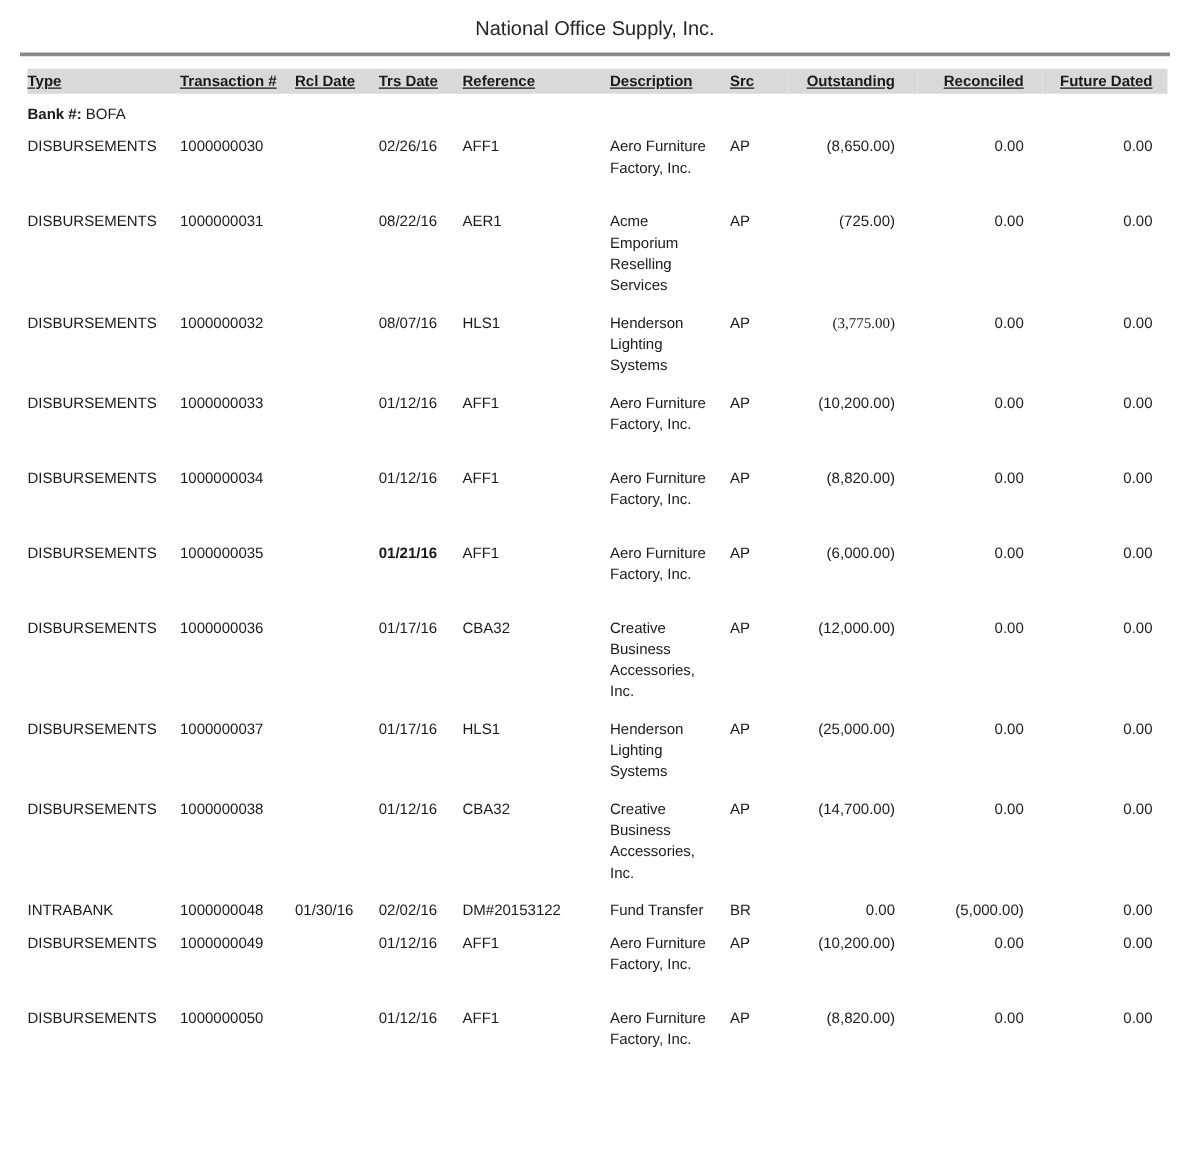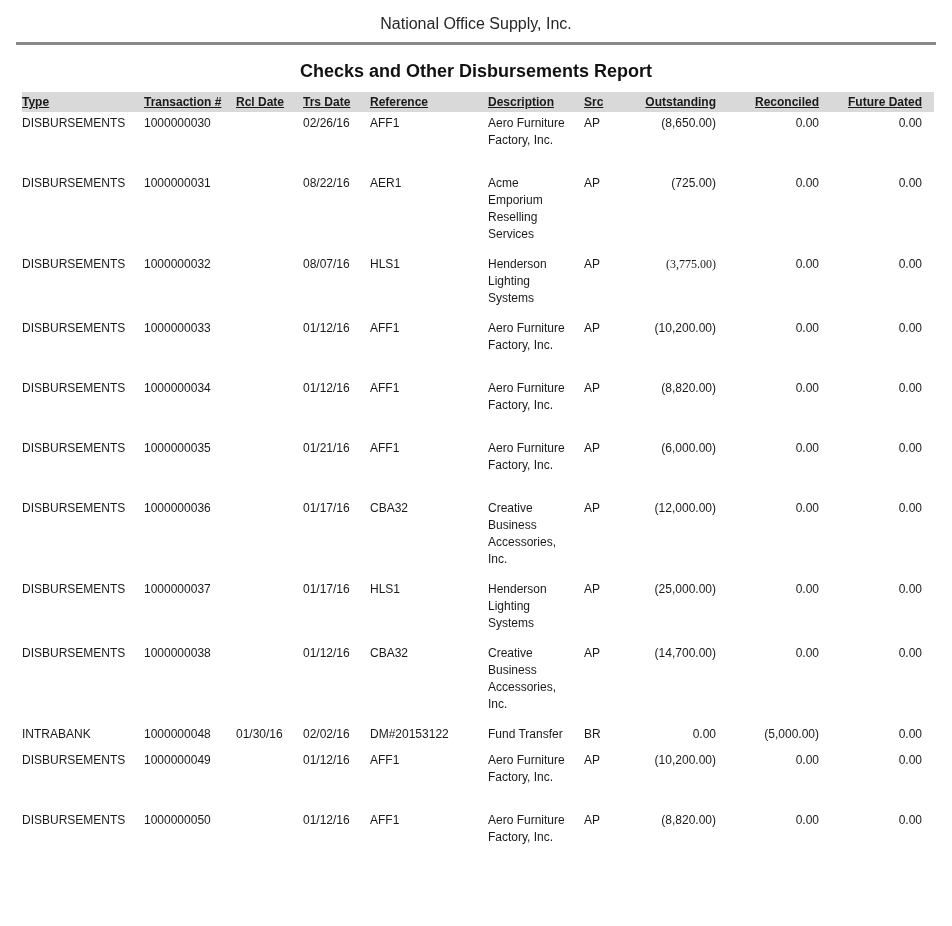--- a/index.html
+++ b/index.html
@@ -85,39 +85,41 @@
     font-size: 12px;
   }
   .bank-cell .b { font-weight: bold; }
 </style>
 </head>
 <body>
 
 <div class="page">
   <div class="company">National Office Supply, Inc.</div>
   <div class="double-rule"></div>
-  <div class="section-title">Checks and Other Disbursements Report</div>
 
   <table class="report-table">
     <thead>
       <tr>
           <th class="c-type"><span class="hdr-text">Type</span></th>
           <th class="c-transaction"><span class="hdr-text">Transaction #</span></th>
           <th class="c-rcl_date"><span class="hdr-text">Rcl Date</span></th>
           <th class="c-trs_date"><span class="hdr-text">Trs Date</span></th>
           <th class="c-reference"><span class="hdr-text">Reference</span></th>
           <th class="c-description"><span class="hdr-text">Description</span></th>
           <th class="c-src"><span class="hdr-text">Src</span></th>
           <th class="c-outstanding"><span class="hdr-text">Outstanding</span></th>
           <th class="c-reconciled"><span class="hdr-text">Reconciled</span></th>
           <th class="c-future_dated"><span class="hdr-text">Future Dated</span></th>
         </tr>
     </thead>
     <tbody>
         <tr>
+          <td colspan="10" class="bank-cell"><span class="b">Bank #: </span><span>BOFA</span></td>
+        </tr>
+        <tr>
           <td class="c-type" style="padding-bottom: 23px;"><span class="cell-text">DISBURSEMENTS</span></td>
           <td class="c-transaction" style="padding-bottom: 23px;"><span class="cell-text">1000000030</span></td>
           <td class="c-rcl_date" style="padding-bottom: 23px;"><span class="cell-text"></span></td>
           <td class="c-trs_date" style="padding-bottom: 23px;"><span class="cell-text">02/26/16</span></td>
           <td class="c-reference" style="padding-bottom: 23px;"><span class="cell-text">AFF1</span></td>
           <td class="c-description" style="padding-bottom: 23px;"><span class="cell-text">Aero Furniture Factory, Inc.</span></td>
           <td class="c-src" style="padding-bottom: 23px;"><span class="cell-text">AP</span></td>
           <td class="c-outstanding" style="padding-bottom: 23px;"><span class="cell-text">(8,650.00)</span></td>
           <td class="c-reconciled" style="padding-bottom: 23px;"><span class="cell-text">0.00</span></td>
           <td class="c-future_dated" style="padding-bottom: 23px;"><span class="cell-text">0.00</span></td>
@@ -167,21 +169,21 @@
           <td class="c-description" style="padding-bottom: 23px;"><span class="cell-text">Aero Furniture Factory, Inc.</span></td>
           <td class="c-src" style="padding-bottom: 23px;"><span class="cell-text">AP</span></td>
           <td class="c-outstanding" style="padding-bottom: 23px;"><span class="cell-text">(8,820.00)</span></td>
           <td class="c-reconciled" style="padding-bottom: 23px;"><span class="cell-text">0.00</span></td>
           <td class="c-future_dated" style="padding-bottom: 23px;"><span class="cell-text">0.00</span></td>
         </tr>
         <tr>
           <td class="c-type" style="padding-bottom: 23px;"><span class="cell-text">DISBURSEMENTS</span></td>
           <td class="c-transaction" style="padding-bottom: 23px;"><span class="cell-text">1000000035</span></td>
           <td class="c-rcl_date" style="padding-bottom: 23px;"><span class="cell-text"></span></td>
-          <td class="c-trs_date" style="padding-bottom: 23px;"><span class="cell-text">01/21/16</span></td>
+          <td class="c-trs_date" style="padding-bottom: 23px; font-weight: bold;"><span class="cell-text">01/21/16</span></td>
           <td class="c-reference" style="padding-bottom: 23px;"><span class="cell-text">AFF1</span></td>
           <td class="c-description" style="padding-bottom: 23px;"><span class="cell-text">Aero Furniture Factory, Inc.</span></td>
           <td class="c-src" style="padding-bottom: 23px;"><span class="cell-text">AP</span></td>
           <td class="c-outstanding" style="padding-bottom: 23px;"><span class="cell-text">(6,000.00)</span></td>
           <td class="c-reconciled" style="padding-bottom: 23px;"><span class="cell-text">0.00</span></td>
           <td class="c-future_dated" style="padding-bottom: 23px;"><span class="cell-text">0.00</span></td>
         </tr>
         <tr>
           <td class="c-type" style="padding-bottom: 10px;"><span class="cell-text">DISBURSEMENTS</span></td>
           <td class="c-transaction" style="padding-bottom: 10px; margin-top: 45px;"><span class="cell-text">1000000036</span></td>

